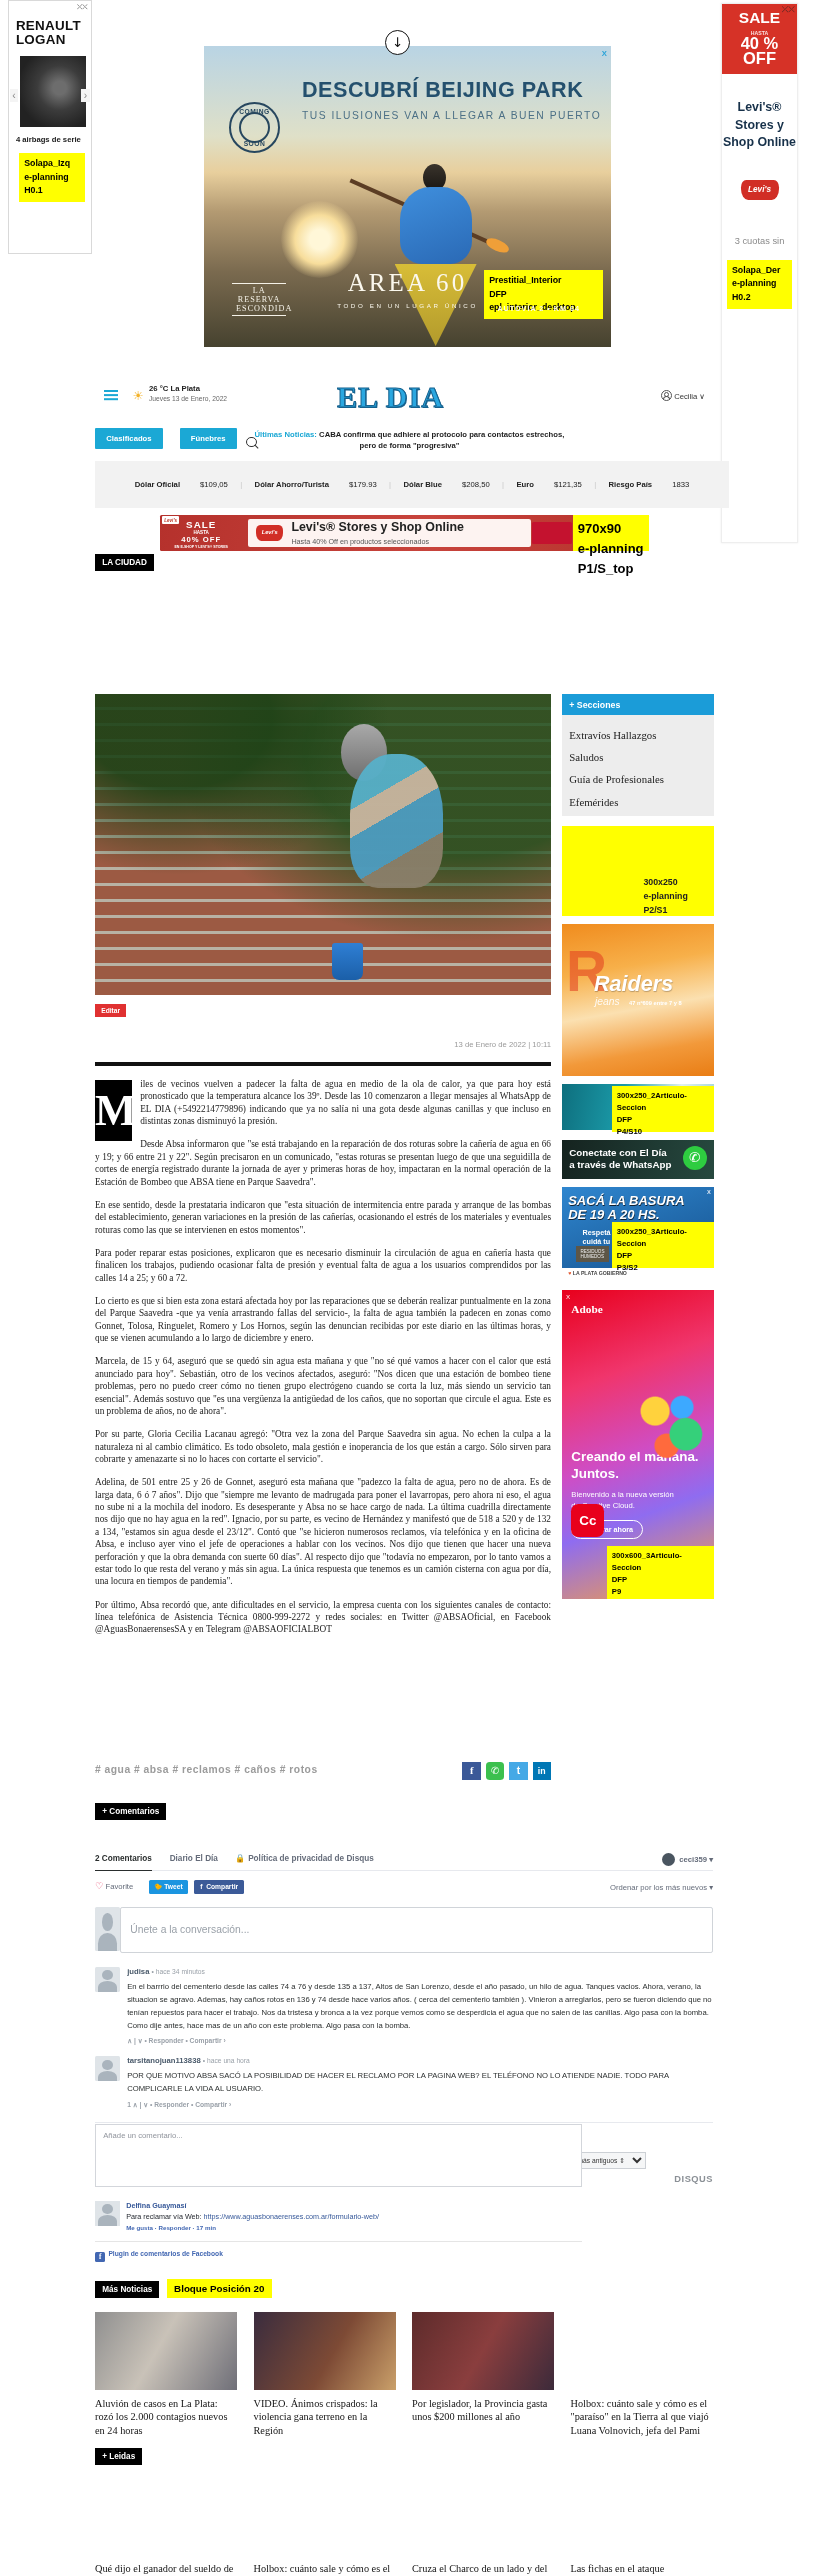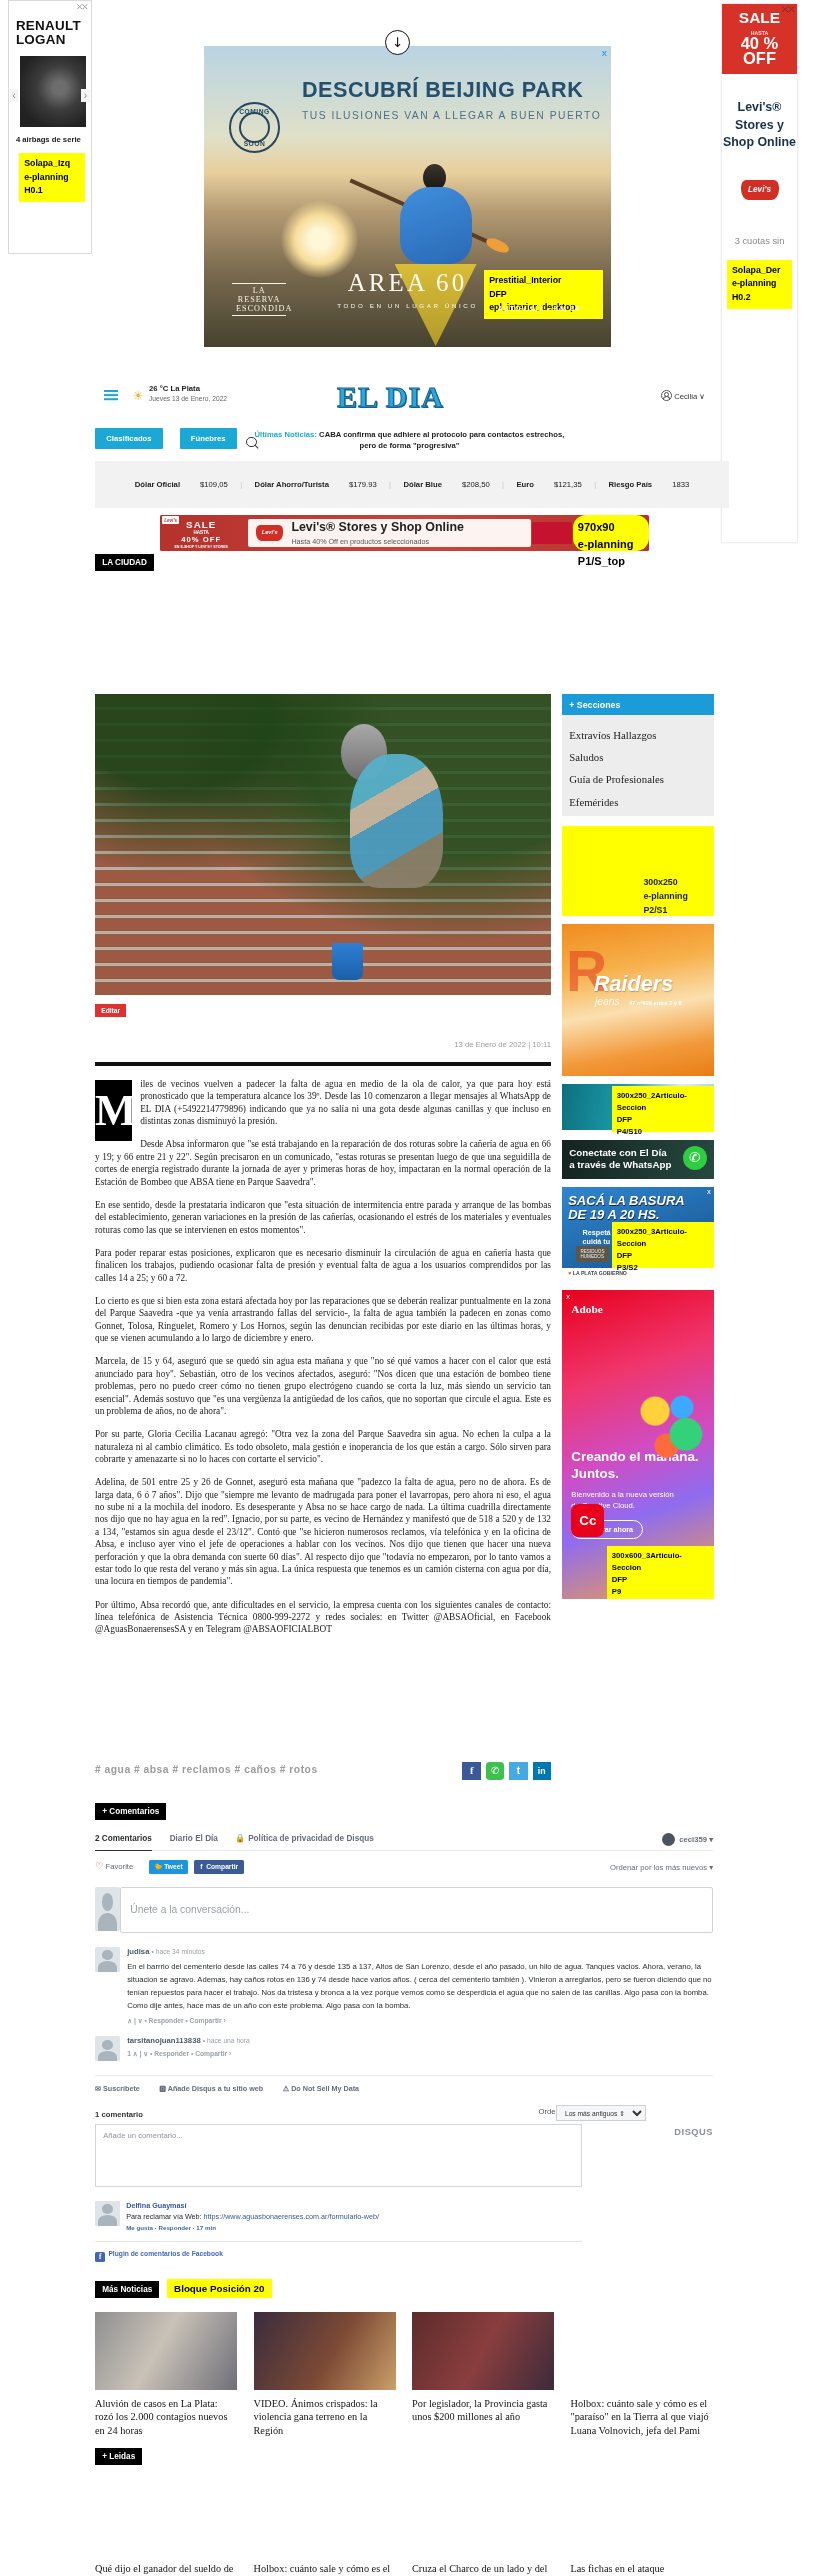--- a/index.html
+++ b/index.html
@@ -162,21 +162,21 @@
   .adobead .cc{position:absolute;left:9.3px;bottom:62px;width:33px;height:33px;border-radius:7.2px;background:#e8001c;
      color:#fff;font:bold 13.4px/33px "Liberation Sans",sans-serif;text-align:center;}
   .adobead .doodle{position:absolute;right:5.2px;top:98px;width:77px;height:77px;border-radius:50%;
      background:radial-gradient(circle at 30% 30%,#ffd23d 0 18%,transparent 20%),
         radial-gradient(circle at 70% 60%,#35d07a 0 22%,transparent 24%),
         radial-gradient(circle at 45% 75%,#ff6a3d 0 16%,transparent 18%),
         radial-gradient(circle at 65% 25%,#3da9ff 0 14%,transparent 16%);}
   .adobead .ylabel{position:absolute;right:0;bottom:0;width:97px;height:45px;font-size:7.7px;}
   
   .dq{font-family:"Liberation Sans",sans-serif;}
-  .dq .tabs{border-bottom:1px solid #e7e9ee;padding-bottom:7.2px;position:relative;}
+  .dq .tabs{border-bottom:1px solid #e7e9ee;padding-bottom:7.2px;position:relative;margin-top:20px;}
   .dq .tabs .t1{font:bold 8.2px "Liberation Sans",sans-serif;color:#2a2e2e;border-bottom:1.5px solid #2a2e2e;padding-bottom:7.2px;}
   .dq .tabs .t2{color:#656c7a;font-weight:bold;font-size:8.2px;margin-left:15.5px;}
   .dq .tabs .user{position:absolute;right:0;top:0;color:#656c7a;font-weight:bold;font-size:7.7px;}
   .dq .ucirc{display:inline-block;width:13.4px;height:13.4px;border-radius:50%;background:#4a5560;vertical-align:-4.1px;margin-right:4.1px;}
   .dq .favrow{margin-top:9.3px;color:#656c7a;font-size:7.7px;position:relative;}
   .dq .heart{color:#e8486d;font-size:9.3px;}
   .btn-tweet{display:inline-block;background:#1b95e0;color:#fff;font:bold 6.7px/13.4px "Liberation Sans",sans-serif;
      padding:0 5.2px;border-radius:1.5px;margin-left:13.4px;}
   .btn-fshare{display:inline-block;background:#3b5a98;color:#fff;font:bold 6.7px/13.4px "Liberation Sans",sans-serif;
      padding:0 6.2px;border-radius:1.5px;margin-left:4.1px;}
@@ -330,21 +330,21 @@
       <div style="font-size:3.6px;margin-top:1px;">EN E-SHOP Y LEVI'S® STORES</div>
     </div>
     <div class="panel">
       <div class="lg">Levi's</div>
       <div>
         <div class="tt">Levi's® Stores y Shop Online</div>
         <div class="ss">Hasta 40% Off en productos seleccionados</div>
       </div>
     </div>
     <div class="btn"></div>
-    <div class="ylabel" style="font-size:11px;border-radius:13px;">970x90
+    <div class="ylabel" style="font-size:13px;">970x90
 e-planning
 P1/S_top</div>
   </div>
 
   <div class="abs" style="left:95px;top:554px;width:464px;">
     <span class="tagblk">LA CIUDAD</span>
   </div>
 
   <div class="abs photo" style="left:95px;top:694px;width:456px;height:301px;">
     <div class="hair"></div>
@@ -459,20 +459,21 @@
       <div style="flex:1;">
         <div class="nm"><span>judisa</span> <span class="tm">• hace 34 minutos</span></div>
         <div class="tx">En el barrrio del cementerio desde las calles 74 a 76 y desde 135 a 137, Altos de San Lorenzo, desde el año pasado, un hilo de agua. Tanques vacios. Ahora, verano, la situacion se agravo. Ademas, hay caños rotos en 136 y 74 desde hace varios años. ( cerca del cementerio también ). Vinieron a arreglarlos, pero se fueron diciendo que no tenían repuestos para hacer el trabajo. Nos da tristesa y bronca a la vez porque vemos como se desperdicia el agua que no salen de las canillas. Algo pasa con la bomba. Como dije antes, hace mas de un año con este problema. Algo pasa con la bomba.</div>
         <div class="act">∧  |  ∨   •  Responder  •  Compartir ›</div>
       </div>
     </div>
     <div class="cmt" style="display:flex;gap:7.2px;margin-top:11.3px;">
       <div class="avatar" style="width:25px;height:25px;flex:0 0 auto;"></div>
       <div style="flex:1;">
         <div class="nm"><span>tarsitanojuan113838</span> <span class="tm">• hace una hora</span></div>
+        <div class="tx">POR QUE MOTIVO ABSA SACÓ LA POSIBILIDAD DE HACER EL RECLAMO POR LA PAGINA WEB? EL TELÉFONO NO LO ATIENDE NADIE. TODO PARA COMPLICARLE LA VIDA AL USUARIO.</div>
         <div class="act">1 ∧  |  ∨   •  Responder  •  Compartir ›</div>
       </div>
     </div>
     <div class="dqfoot" style="margin-top:13.4px;">
       <span>✉  Suscríbete</span>
       <span style="margin-left:17.5px;">🅳 <span>Añade Disqus a tu sitio web</span></span>
       <span style="margin-left:17.5px;">⚠ <span>Do Not Sell My Data</span></span>
       <span class="lg">DISQUS</span>
     </div>
     <div class="cntrow" style="margin-top:17.5px;">

